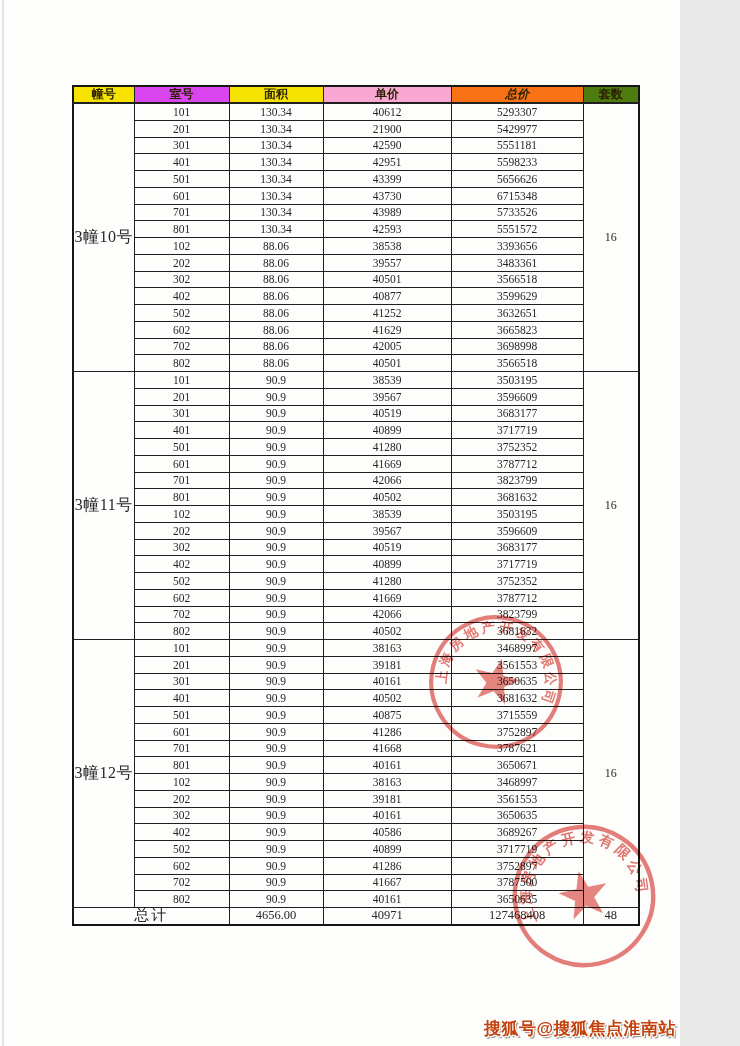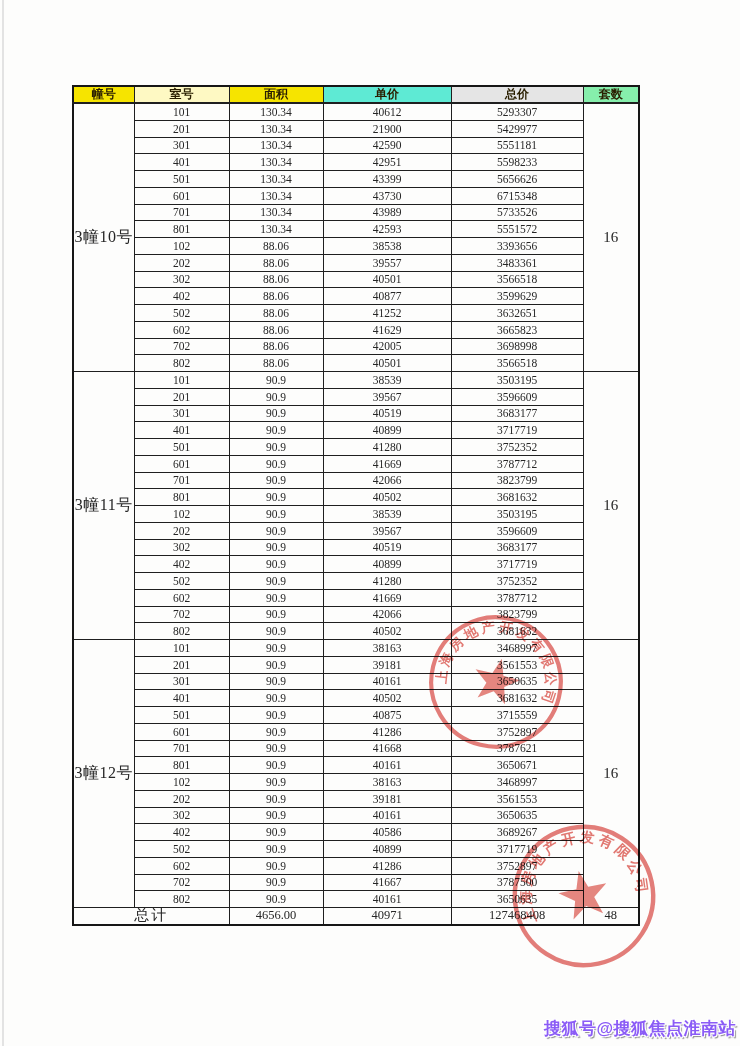--- a/index.html
+++ b/index.html
@@ -2,21 +2,21 @@
 <html><head>
 <meta charset="utf-8">
 <style>
   html,body{margin:0;padding:0;}
   body{
     width:740px;height:1046px;
     background:#e9e9e9;
     font-family:"Liberation Serif","DejaVu Serif",serif;
   }
   .sheet{
-    position:relative;width:740px;height:1046px;overflow:hidden;
+    position:relative;width:680px;height:1046px;overflow:hidden;
     background:#fdfdfc;
   }
   .sheet::before{ 
     content:"";position:absolute;left:2px;top:0;width:2px;height:100%;
     background:#c9c9c9;opacity:.5;
   }
   table.price{
     position:absolute;left:72px;top:85px;width:566px;
     border-collapse:collapse;table-layout:fixed;
     font-size:11.5px;color:#262626;
@@ -27,33 +27,33 @@
     padding:0;line-height:1.05;
     overflow:hidden;white-space:nowrap;
   }
   table.price{border:2px solid #161616;}
   table.price thead th{
     height:15px;font-size:12px;font-weight:bold;color:#2a1f00;
     border-bottom-width:2px;
   }
   table.price tbody td{height:15.75px;}
   td.bcell{font-size:16px;letter-spacing:.5px;}
-  td.ucell{font-size:15px;}
+  td.ucell{font-size:12px;}
   tr.total-row td{height:26px;font-size:12.5px;}
   tr.total-row td.tlabel{font-size:15px;letter-spacing:2px;}
 
   .seal{
     position:absolute;mix-blend-mode:multiply;opacity:.82;
     pointer-events:none;
   }
   .watermark{
     position:absolute;right:4px;bottom:6px;
     font-family:"Liberation Sans","DejaVu Sans",sans-serif;
     font-size:17px;font-weight:bold;letter-spacing:.5px;
-    color:#8b5cf6;
+    color:#c2410c;
     text-shadow:
       1px 1px 0 #ffffff,-1px -1px 0 #ffffff,1px -1px 0 #ffffff,-1px 1px 0 #ffffff,
       2px 2px 1px #8a8a8a;
   }
 </style>
 </head>
 <body>
 
 <div class="sheet">
 
@@ -62,25 +62,25 @@
       <col style="width:61px">
         <col style="width:95px">
         <col style="width:94px">
       <col style="width:128px">
         <col style="width:132px">
         <col style="width:56px">
     </colgroup>
     <thead>
       <tr>
         <th class="hdr" style="background: rgb(246, 228, 0);">幢号</th>
-        <th class="hdr" style="background: #fef9c3;">室号</th>
+        <th class="hdr" style="background: #d946ef;">室号</th>
         <th class="hdr" style="background: rgb(246, 228, 0); margin-left: 36px;">面积</th>
-        <th class="hdr" style="background: #5eead4;">单价</th>
-        <th class="hdr" style="background: #e5e5e5;">总价</th>
-        <th class="hdr" style="background: #86efac;">套数</th>
+        <th class="hdr" style="background: #f9a8d4;">单价</th>
+        <th class="hdr" style="background: #f97316; font-style: italic;">总价</th>
+        <th class="hdr" style="background: #4d7c0f;">套数</th>
       </tr>
     </thead>
     <tbody>
         <tr>
           <td rowspan="16" class="bcell">3幢10号</td>
           <td>101</td>
           <td>130.34</td>
           <td>40612</td>
           <td>5293307</td>
           <td rowspan="16" class="ucell">16</td>

